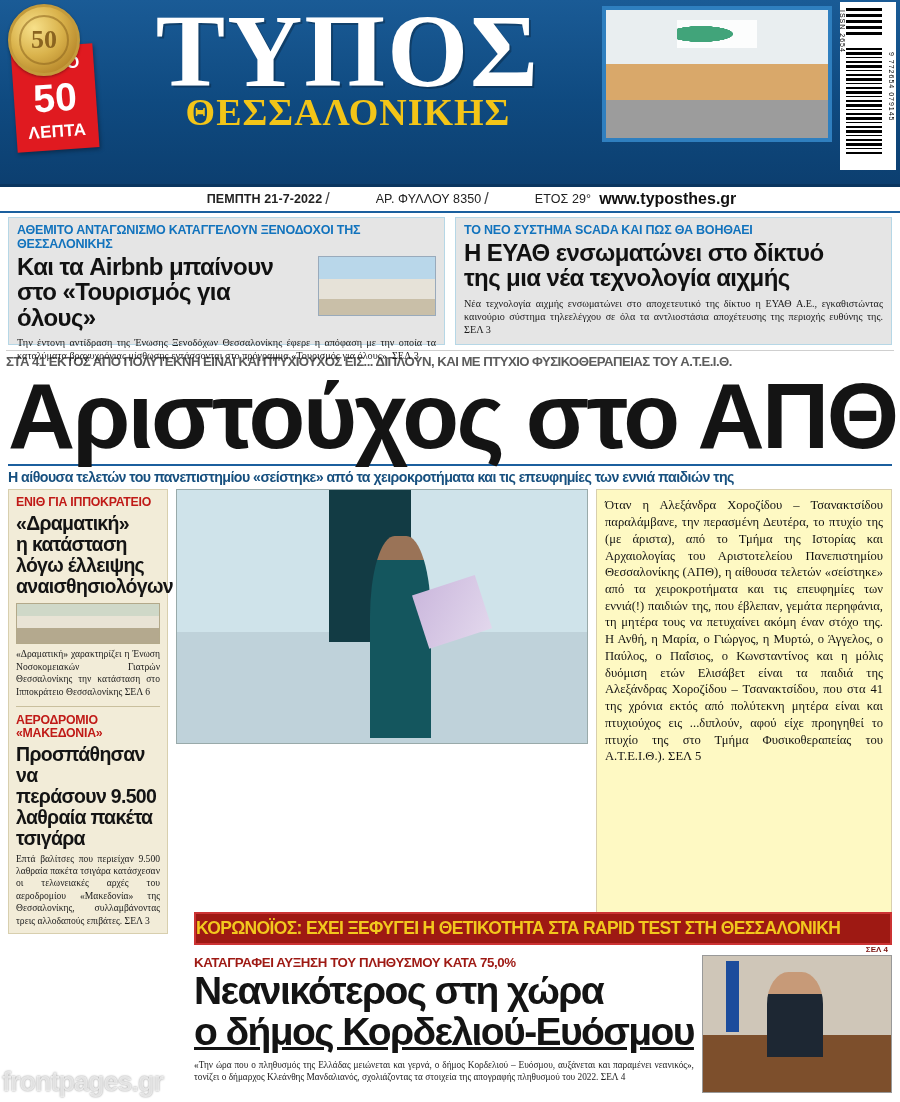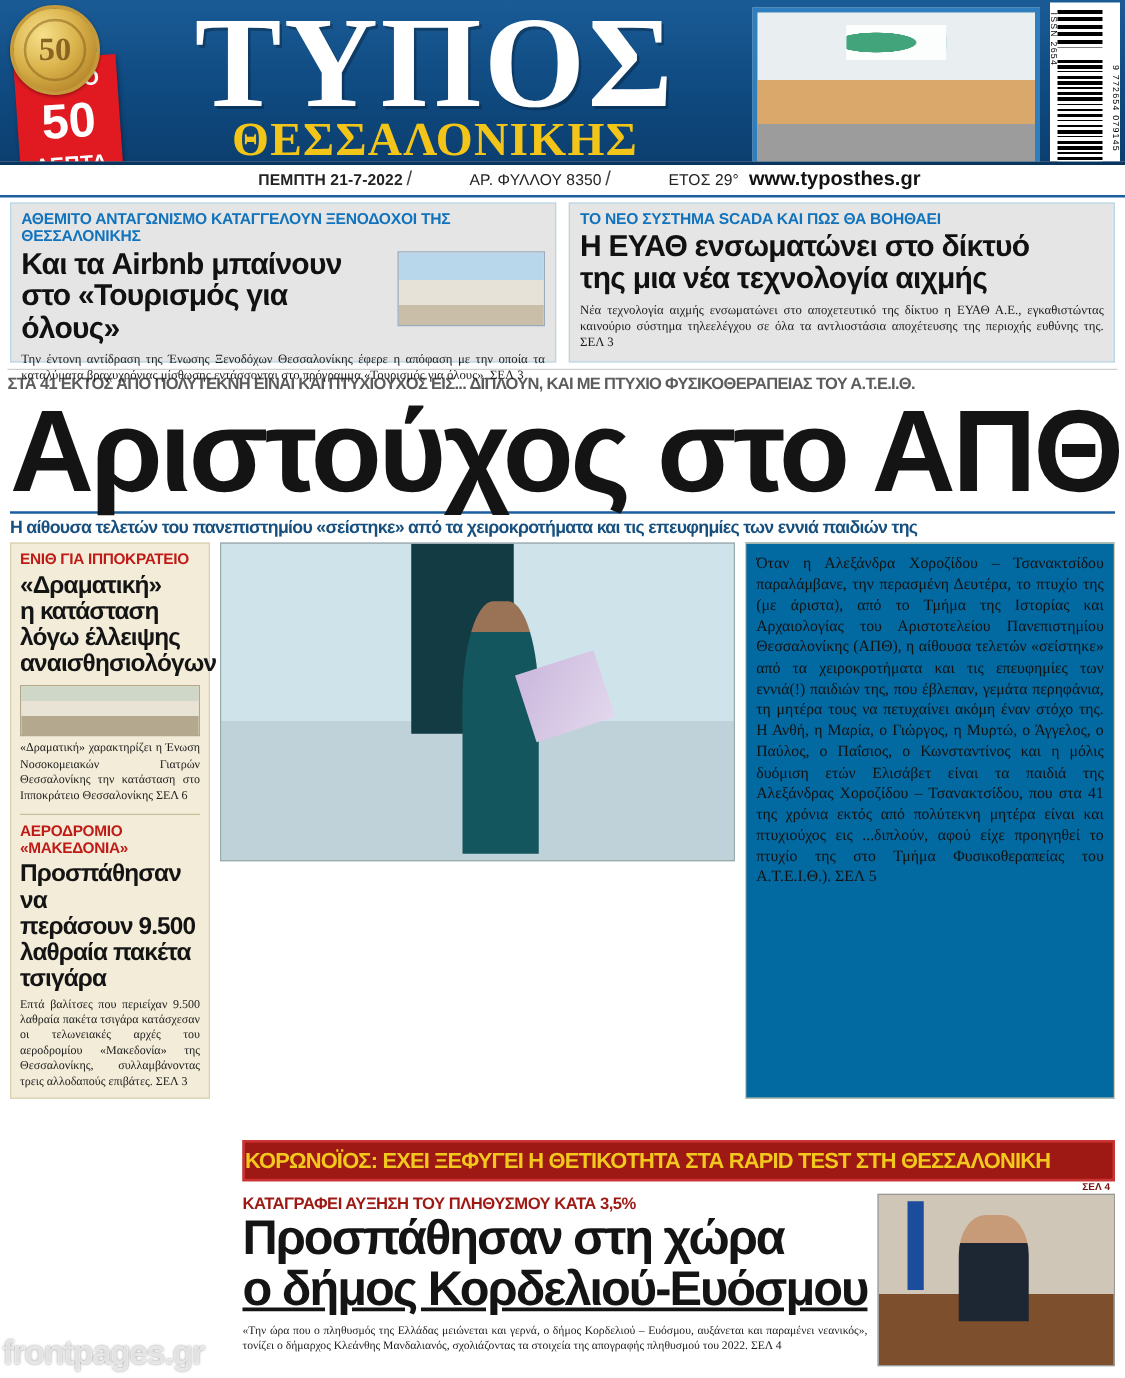--- a/index.html
+++ b/index.html
@@ -7,21 +7,21 @@
     width: 900px; height: 1102px;
     background: #ffffff;
     font-family: "Liberation Sans", sans-serif;
     overflow: hidden;
     position: relative;
   }
 
   
   .masthead {
     position: relative;
-    height: 132px;
+    height: 187px;
     background: #14518c;
     background: linear-gradient(180deg,#1a5b96 0%, #0f4a80 55%, #0c3f70 100%);
     border-bottom: 3px solid #0a355f;
     overflow: hidden;
   }
   .coin {
     position: absolute; left: 8px; top: 4px;
     width: 72px; height: 72px; border-radius: 50%;
     background: radial-gradient(circle at 35% 32%, #f7e08a 0%, #d9b24b 45%, #b8892c 78%, #8d6420 100%);
     border: 3px solid #c39b3c;
@@ -193,21 +193,21 @@
     font: 9.6px "Liberation Serif", serif; color:#1b1b1b;
     line-height:1.3; text-align:justify;
   }
   .col-left .divider { height:1px; background:#c9bf9d; margin:8px 0 7px; }
 
   .col-mid { flex:1; display:flex; flex-direction:column; }
   .photo-main {
     width:100%; height:255px; border:1px solid #9aa; background:#bcd; overflow:hidden; position:relative;
   }
   .col-right {
-    width: 296px; background:#0369a1; border:1px solid #d8cfae;
+    width: 296px; background:#fef9c3; border:1px solid #d8cfae;
     padding: 7px 8px;
   }
   .col-right p {
     font: 12.6px "Liberation Serif", serif;
     color:#121212; line-height:1.33; text-align:justify;
   }
 
   
   .corona-wrap { position:absolute; left:194px; right:8px; top:912px; }
   .corona {
@@ -397,22 +397,22 @@
 
 <div class="corona-wrap">
   <div class="corona">
     <span class="c-txt">ΚΟΡΩΝΟΪΟΣ: ΕΧΕΙ ΞΕΦΥΓΕΙ Η ΘΕΤΙΚΟΤΗΤΑ ΣΤΑ RAPID TEST ΣΤΗ ΘΕΣΣΑΛΟΝΙΚΗ</span>
   </div>
   <div class="corona-sel">ΣΕΛ 4</div>
 </div>
 
 <div class="bottom">
   <div class="bottom-main">
-    <div class="b-kicker">ΚΑΤΑΓΡΑΦΕΙ ΑΥΞΗΣΗ ΤΟΥ ΠΛΗΘΥΣΜΟΥ ΚΑΤΑ 3,5%</div>
-    <div class="b-h1">Προσπάθησαν στη χώρα</div>
+    <div class="b-kicker">ΚΑΤΑΓΡΑΦΕΙ ΑΥΞΗΣΗ ΤΟΥ ΠΛΗΘΥΣΜΟΥ ΚΑΤΑ 75,0%</div>
+    <div class="b-h1">Νεανικότερος στη χώρα</div>
     <div class="b-h2">ο δήμος Κορδελιού-Ευόσμου</div>
     <div class="b-body">«Την ώρα που ο πληθυσμός της Ελλάδας μειώνεται και γερνά, ο δήμος Κορδελιού – Ευόσμου, αυξάνεται και παραμένει νεανικός», τονίζει ο δήμαρχος Κλεάνθης Μανδαλιανός, σχολιάζοντας τα στοιχεία της απογραφής πληθυσμού του 2022. ΣΕΛ 4</div>
   </div>
   <div class="photo-bottom">
     <div class="ph-office">
       <div class="flag"></div>
       <div class="man"></div>
     </div>
   </div>
 </div>

